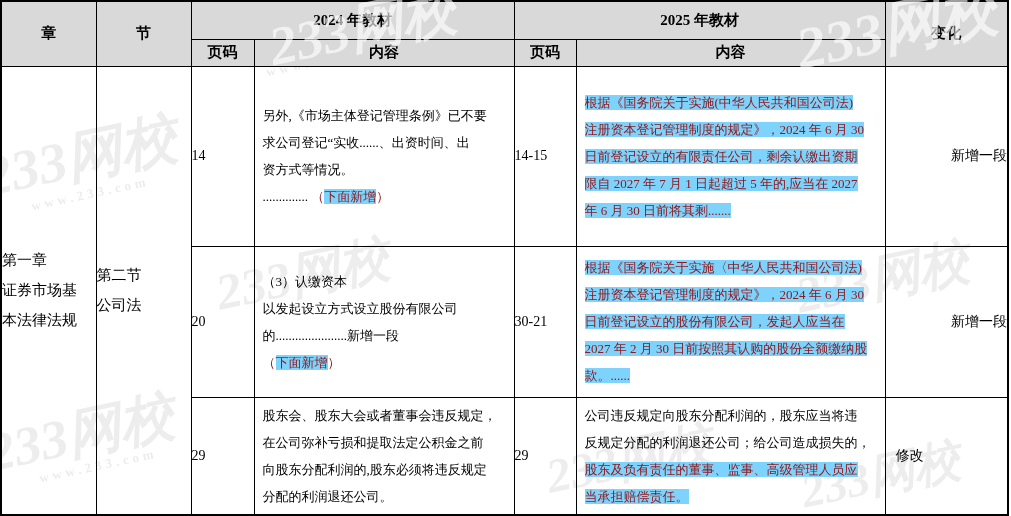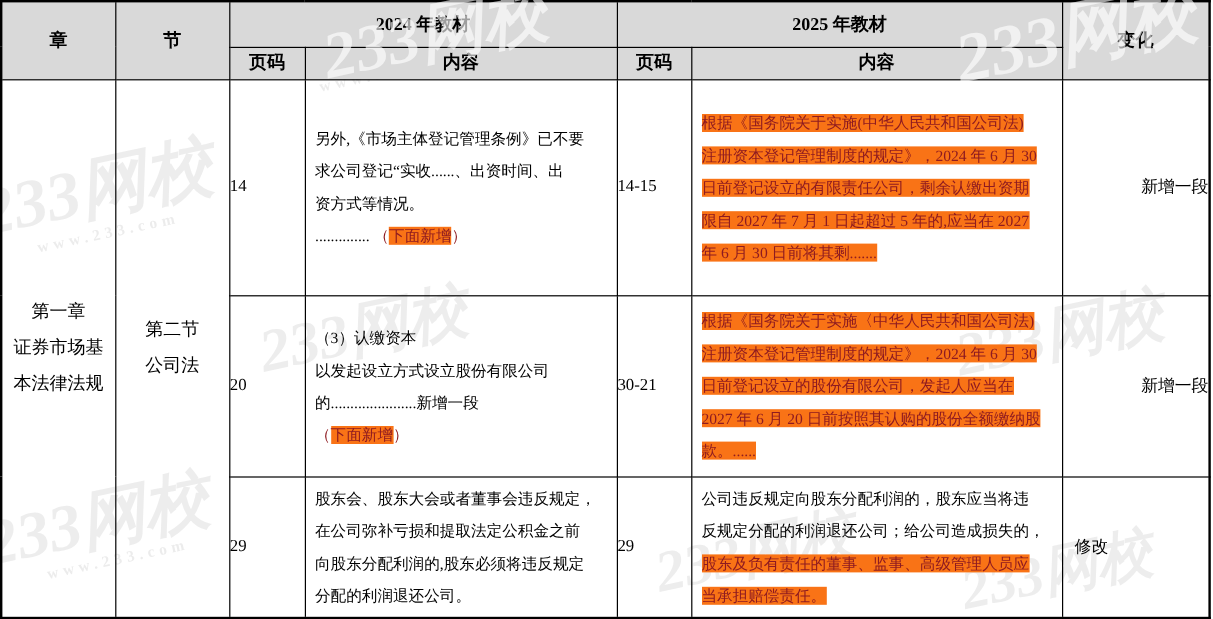--- a/index.html
+++ b/index.html
@@ -26,26 +26,26 @@
   }
   tr.h1 { height:38px; }
   tr.h2 { height:27px; }
   tr.r1 { height:180px; }
   tr.r2 { height:151px; }
   tr.r3 { height:118px; }
   td.page { font-size:14px; background:transparent; }
   td.content { padding:0 8px; font-size:13px; background:transparent; }
   td.change { text-align:right; font-size:14px; background:transparent; }
   td.change.left { text-align:left; padding-left:10px;margin-top:45px; }
-  td.axis { text-align:center; font-size:15px; background:transparent; }
+  td.axis { text-align:left; font-size:15px; background:transparent; }
   .tline { line-height:27px; white-space:nowrap; }
   .lh30 .tline { line-height:30px; white-space:nowrap; }
   .seg-plain { color:#000000; }
   .seg-red { color:#8e1b21; }
-  .seg-hl { background:#f97316; }
+  .seg-hl { background:#7dd3fc; }
 </style>
 </head>
 <body>
 
 <div class="wrap">
 
   <div class="wm wm-back" style="left:-18px; top:120px; font-size:56px;">233网校</div>
   <div class="wm wm-url" style="left:30px; top:186px; transform:rotate(-12deg);">www.233.com</div>
   <div class="wm wm-url" style="left:265px; top:52px; transform:rotate(-12deg);">www.233.com</div>
   <div class="wm wm-back" style="left:215px; top:242px; font-size:50px;">233网校</div>
@@ -127,21 +127,21 @@
         <div class="tline">
           <span class="seg-red">（</span><span class="seg-red seg-hl">下面新增</span><span class="seg-red">）</span>
         </div>
       </td>
       <td class="page">30-21</td>
       <td class="content">
         <div>
               <div class="tline"><span class="seg-red seg-hl">根据《国务院关于实施〈中华人民共和国公司法)</span></div>
               <div class="tline"><span class="seg-red seg-hl">注册资本登记管理制度的规定》，2024 年 6 月 30</span></div>
               <div class="tline"><span class="seg-red seg-hl">日前登记设立的股份有限公司，发起人应当在</span></div>
-              <div class="tline"><span class="seg-red seg-hl">2027 年 6 月 20 日前按照其认购的股份全额缴纳股</span></div>
+              <div class="tline"><span class="seg-red seg-hl">2027 年 2 月 30 日前按照其认购的股份全额缴纳股</span></div>
               <div class="tline"><span class="seg-red seg-hl">款。......</span></div>
             </div>
       </td>
       <td class="change">新增一段</td>
     </tr>
 
     <tr class="r3">
       <td class="page">29</td>
       <td class="content">
         <div>

